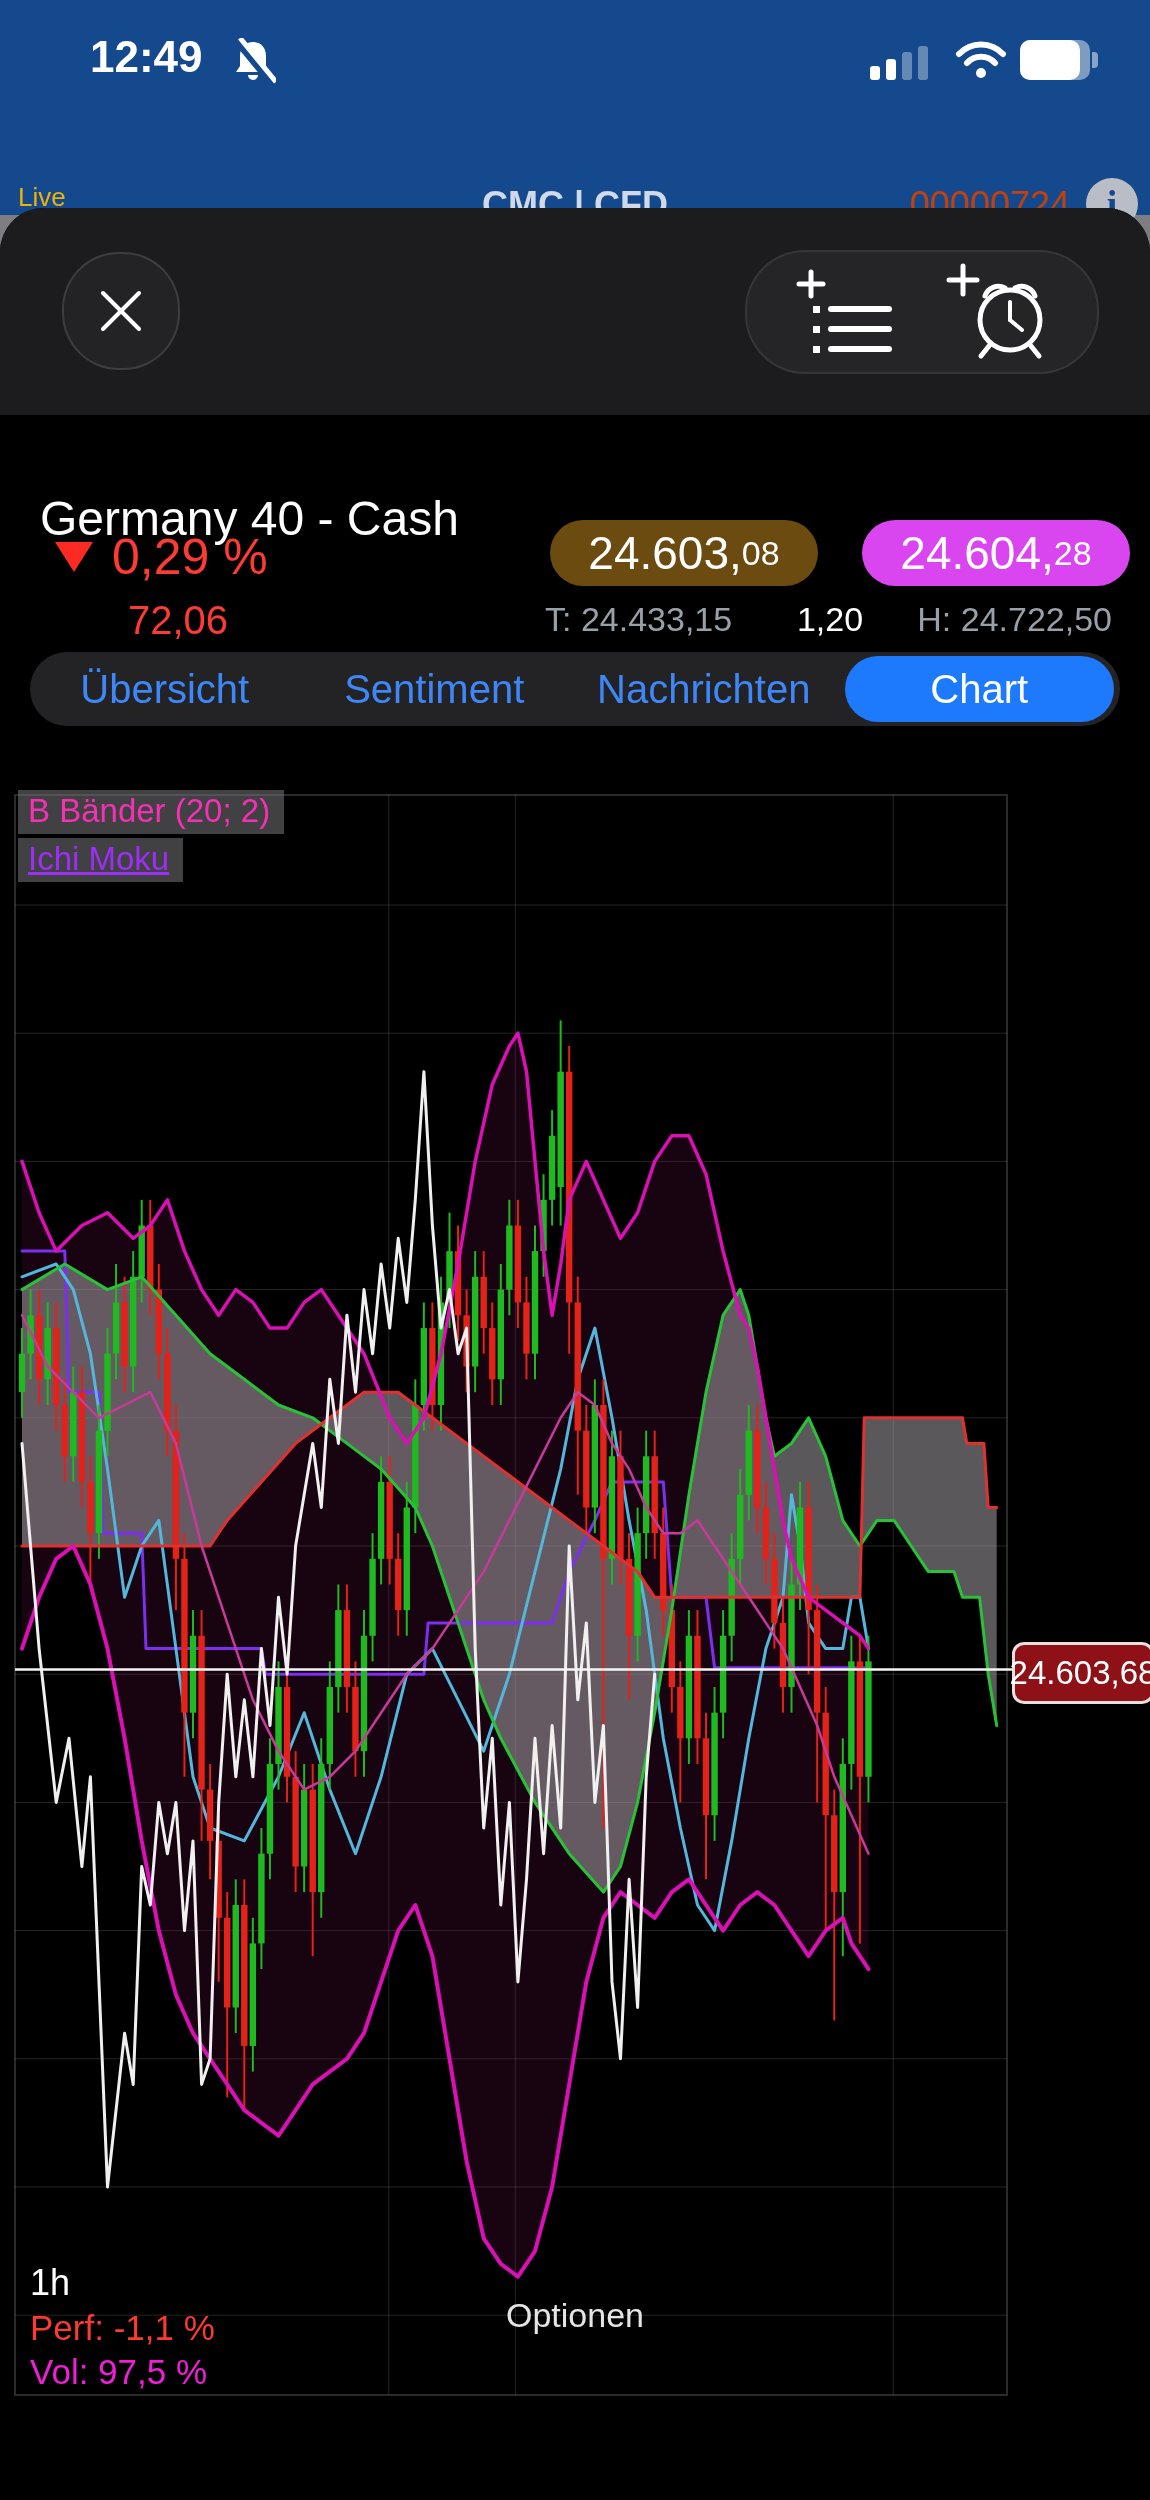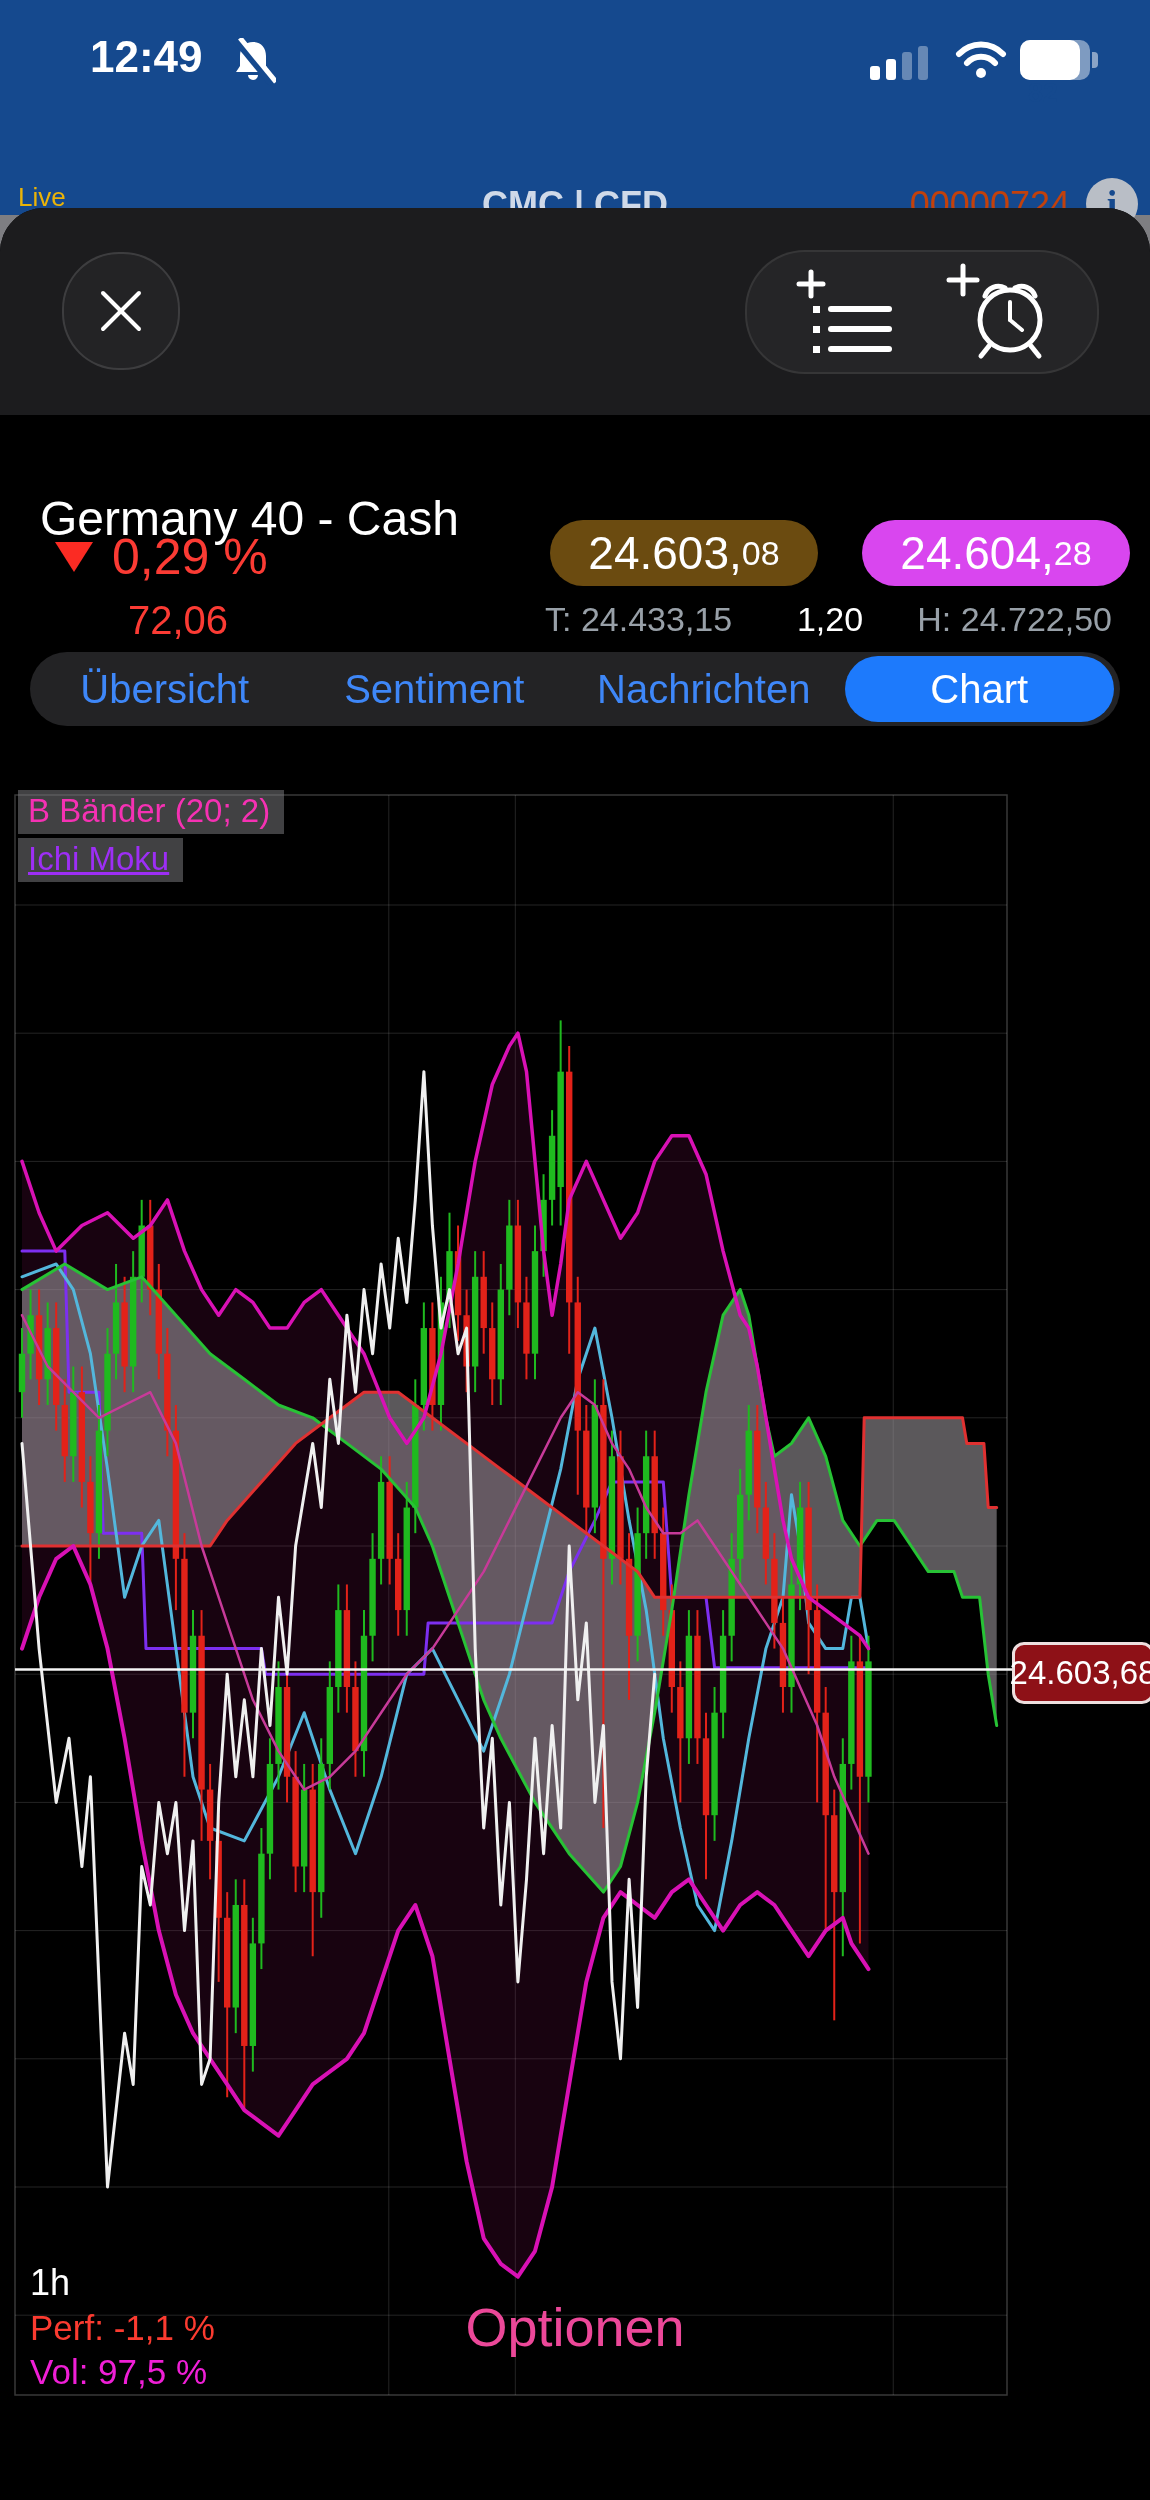--- a/index.html
+++ b/index.html
@@ -64,21 +64,21 @@
   #chart-svg{left:0;top:0;z-index:5;}
   .legend-box{position:absolute;left:18px;background:rgba(118,118,122,0.55);padding:2px 14px 4px 10px;
               font-size:33px;z-index:7;}
   #legend-bb{top:790px;color:#f531b3;}
   #legend-ichi{top:838px;color:#9d2ef5;text-decoration:underline;}
   #price-tag{left:1012px;top:1642px;width:136px;height:56px;background:#8e1117;border:3px solid #eedfdf;
              border-radius:12px;z-index:7;color:#fff;font-size:33px;display:flex;align-items:center;justify-content:center;}
   #tf{left:30px;top:2262px;font-size:36px;color:#fff;z-index:7;}
   #perf{left:30px;top:2308px;font-size:35px;color:#fb3b30;z-index:7;}
   #vol{left:30px;top:2352px;font-size:35px;color:#ef1fd6;z-index:7;}
-  #optionen{left:375px;top:2296px;width:400px;text-align:center;font-size:54px;color:#ec4899;z-index:7;}
+  #optionen{left:375px;top:2296px;width:400px;text-align:center;font-size:34px;color:#e5e5e5;z-index:7;}
 </style>
 </head>
 <body>
 
 <div id="screen">
 
   <div class="abs" id="blue-header"></div>
   <div class="abs" id="gray-band"></div>
   <div class="abs" id="status-time">12:49</div>
   <div class="abs" id="bell">

